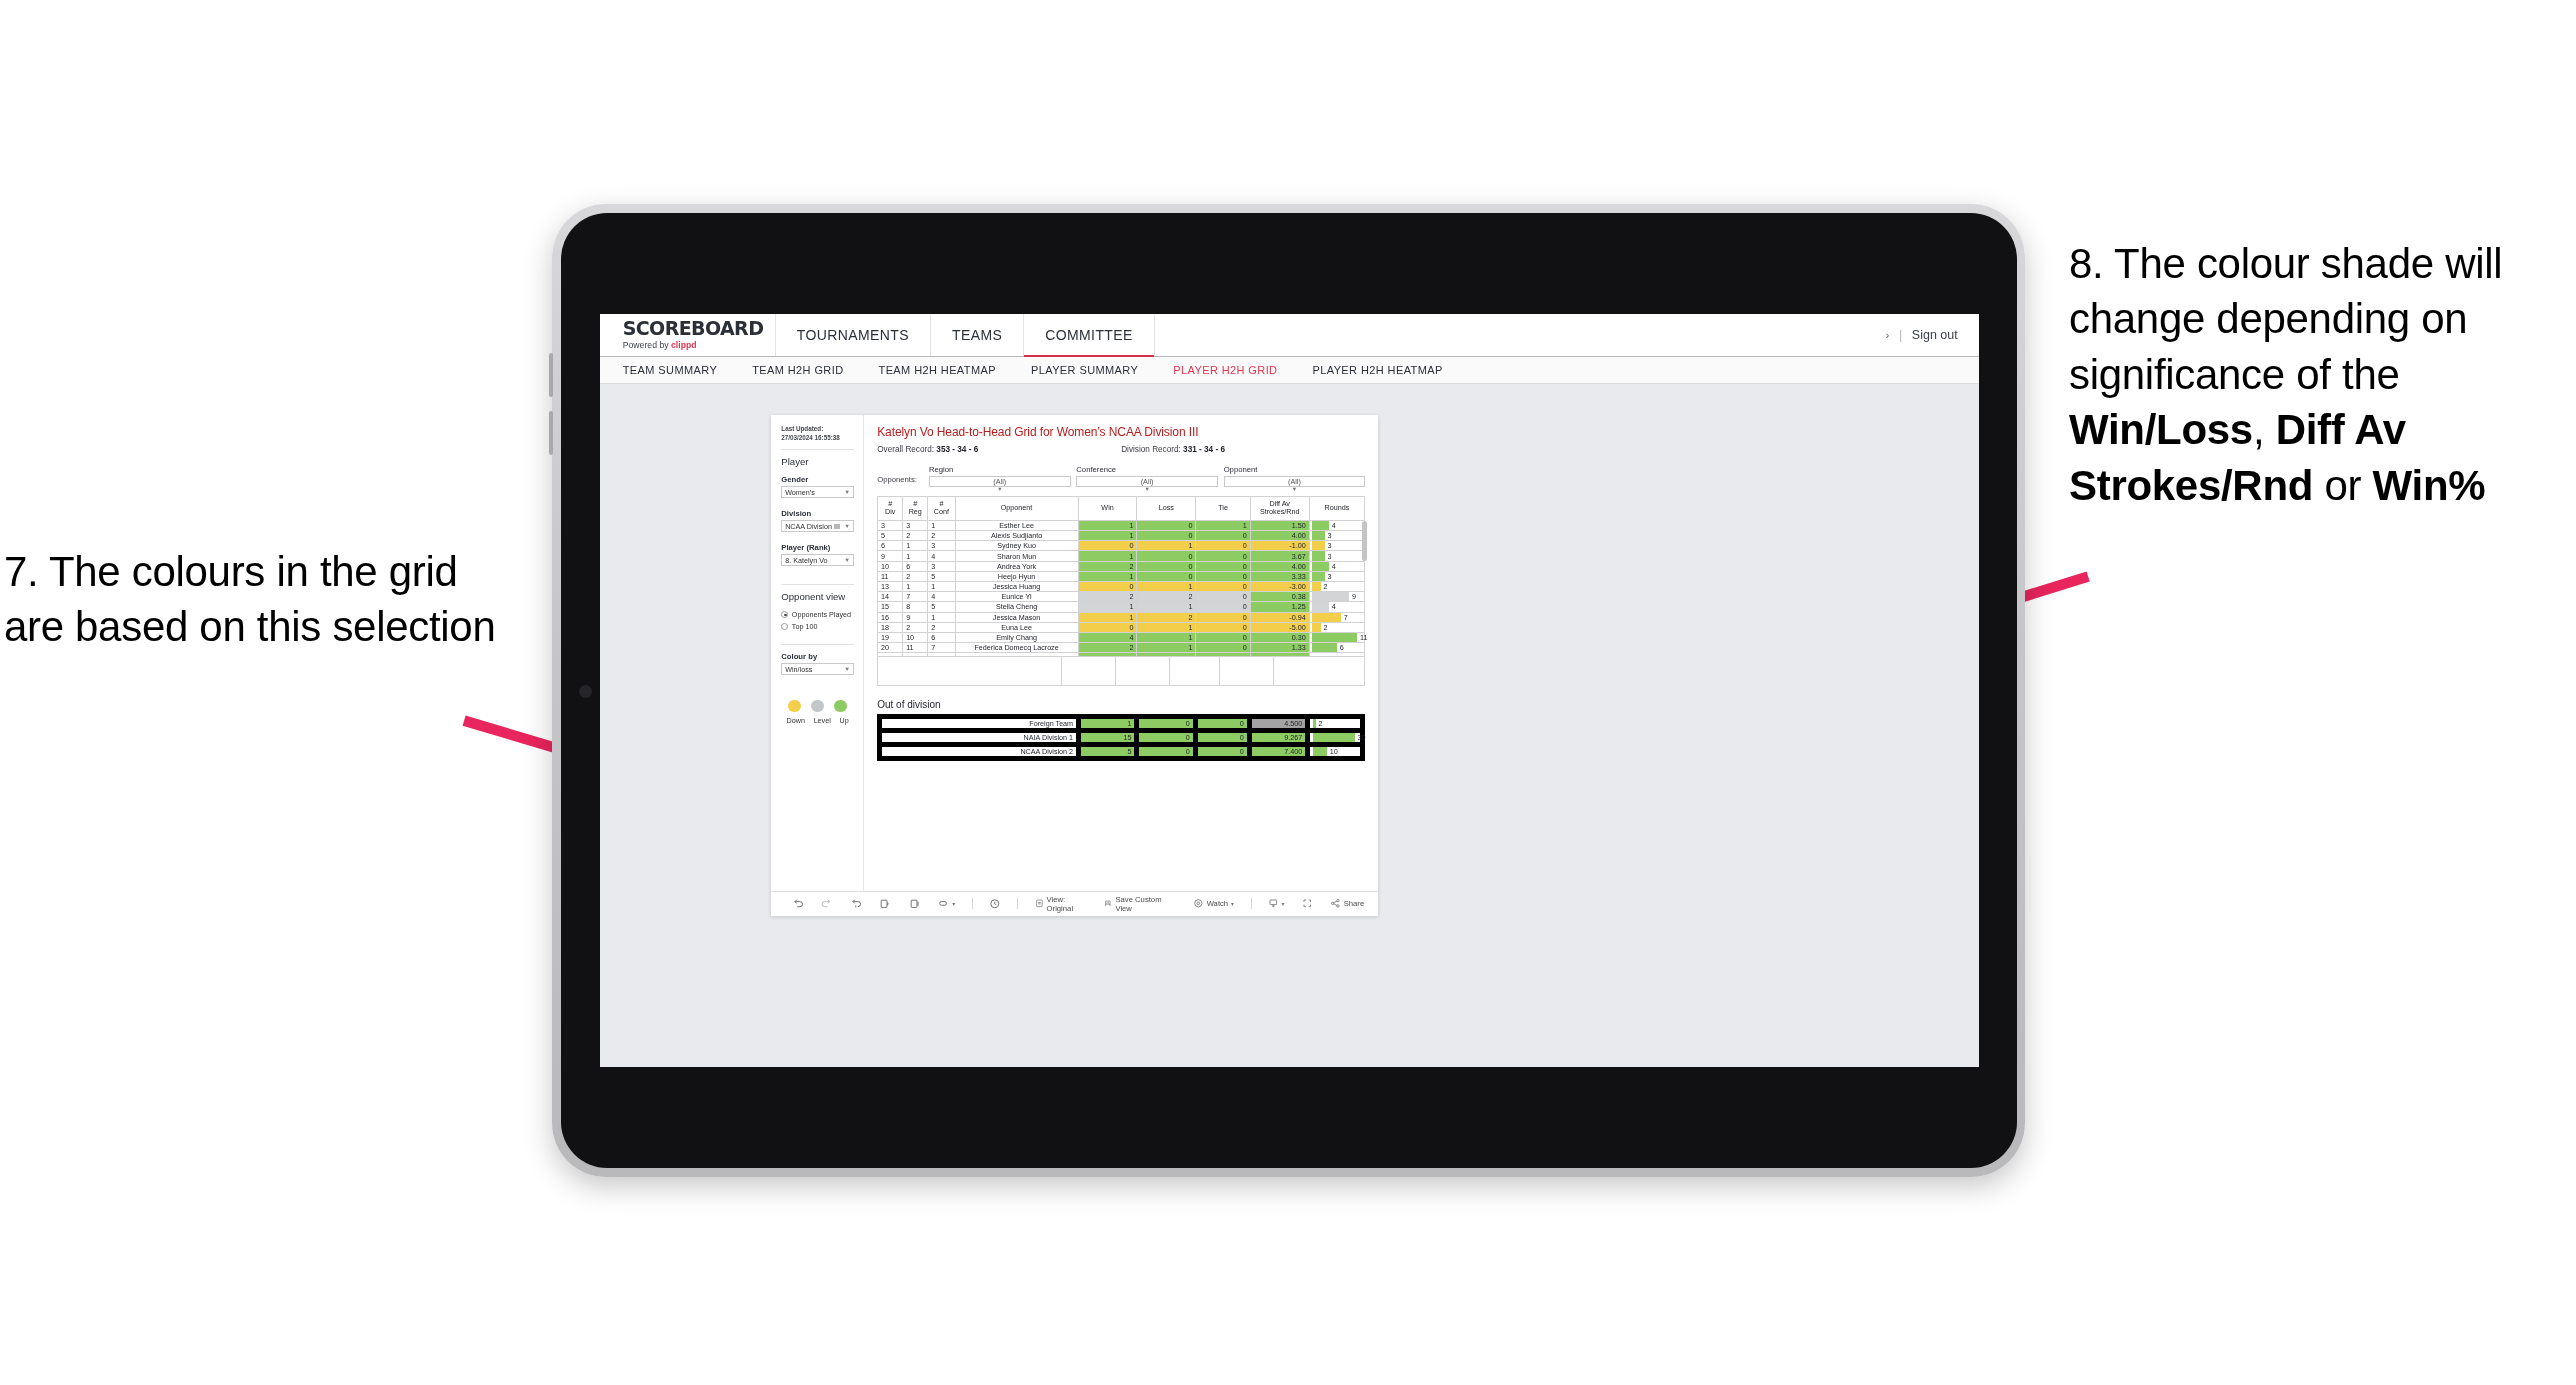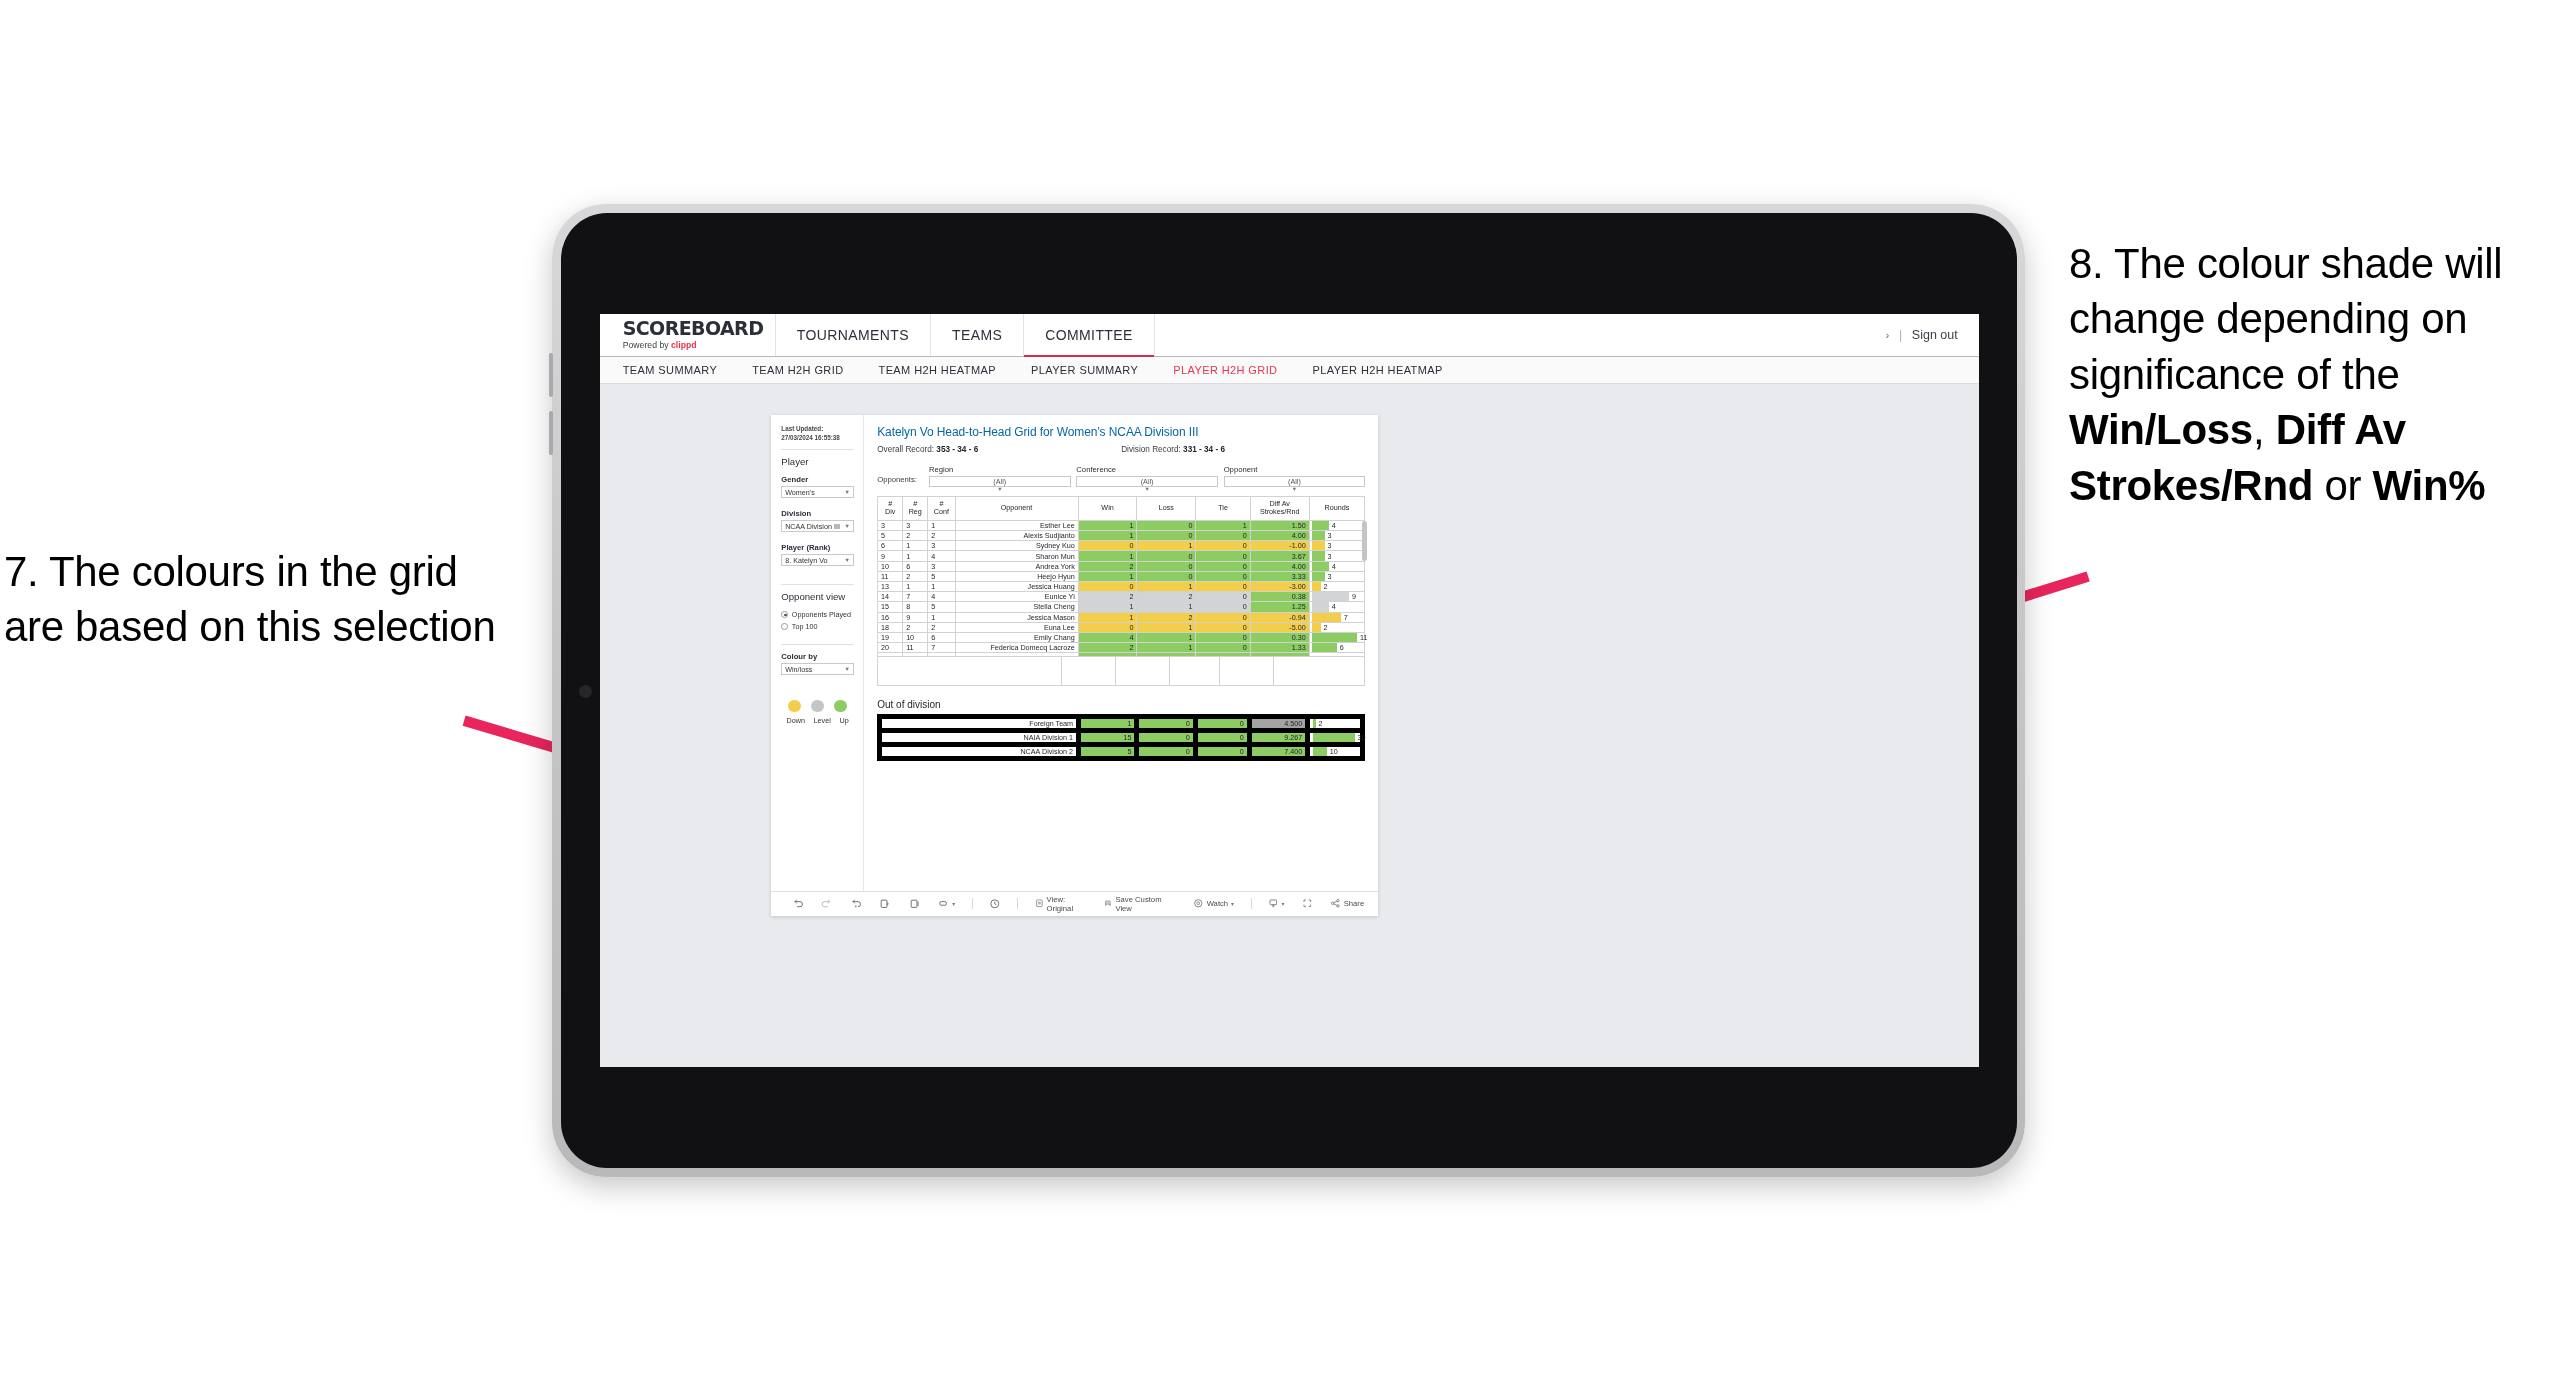--- a/index.html
+++ b/index.html
@@ -137,21 +137,21 @@
   }
   .radio-lbl { font-size: 7.2px; color: #333; }
   #legend { margin-top: 13.5px; }
   #legend-dots { display: flex; justify-content: space-around; padding: 0 1.9px; }
   .dot { width: 12.5px; height: 12.5px; border-radius: 50%; }
   #legend-lbls { display: flex; justify-content: space-around; padding: 0 1px; margin-top: 3.9px; }
   .dot-lbl { font-size: 7.2px; color: #333; }
 
   
   #main { flex: 1; padding: 10.6px 12.5px 0 13.5px; min-width: 0; display: flex; flex-direction: column; }
-  #title { font-size: 12px; color: #0369a1; letter-spacing: -0.1px; }
+  #title { font-size: 12px; color: #b91c1c; letter-spacing: -0.1px; }
   #records { display: flex; margin-top: 5.8px; font-size: 8.2px; color: #3a3d43; }
   #rec-overall { width: 50%; }
   #records b { font-weight: 700; color: #1d2026; }
 
   #filters { display: flex; align-items: flex-end; margin-top: 10.6px; gap: 5.8px; }
   #filters-lbl { font-size: 7.7px; color: #3a3d43; padding-bottom: 2.9px; width: 46px; flex: none; }
   .filt { flex: 1; }
   .filt-lbl { font-size: 7.7px; color: #2b2f38; margin-bottom: 1.9px; }
   .filt-box {
     height: 11.6px; border: 1px solid #c9c9c9; background: #fff;
@@ -163,21 +163,21 @@
   
   #grid-wrap { margin-top: 8.7px; position: relative; }
   table.grid { border-collapse: collapse; width: 100%; table-layout: fixed; font-size: 7.2px; color: #1d2026; }
   table.grid th, table.grid td {
     border: 1px solid #d2d2d2; padding: 0 2.9px; height: 10.2px; vertical-align: middle;
   }
   table.grid thead th {
     text-align: center; font-weight: 400; height: 24px; line-height: 1.18; background: #fff;
   }
   .c-div, .c-reg, .c-conf { text-align: left; }
-  .c-opp { text-align: right; padding-left: 4.8px; }
+  .c-opp { text-align: center; padding-left: 4.8px; }
   .c-num { text-align: right; padding-right: 4.8px; }
   .c-rounds { padding: 0; position: relative; }
   .bar-cell { position: relative; height: 100%; width: 100%; }
   .bar { position: absolute; left: 0; top: 0; bottom: 0; }
   .bar-val {
     position: absolute; top: 0; bottom: 0; display: flex; align-items: center;
     padding-left: 2.9px; font-size: 7.2px;
   }
   #grid-scrollbar {
     position: absolute; right: -1.9px; top: 25px; width: 4.8px; height: 40px;

